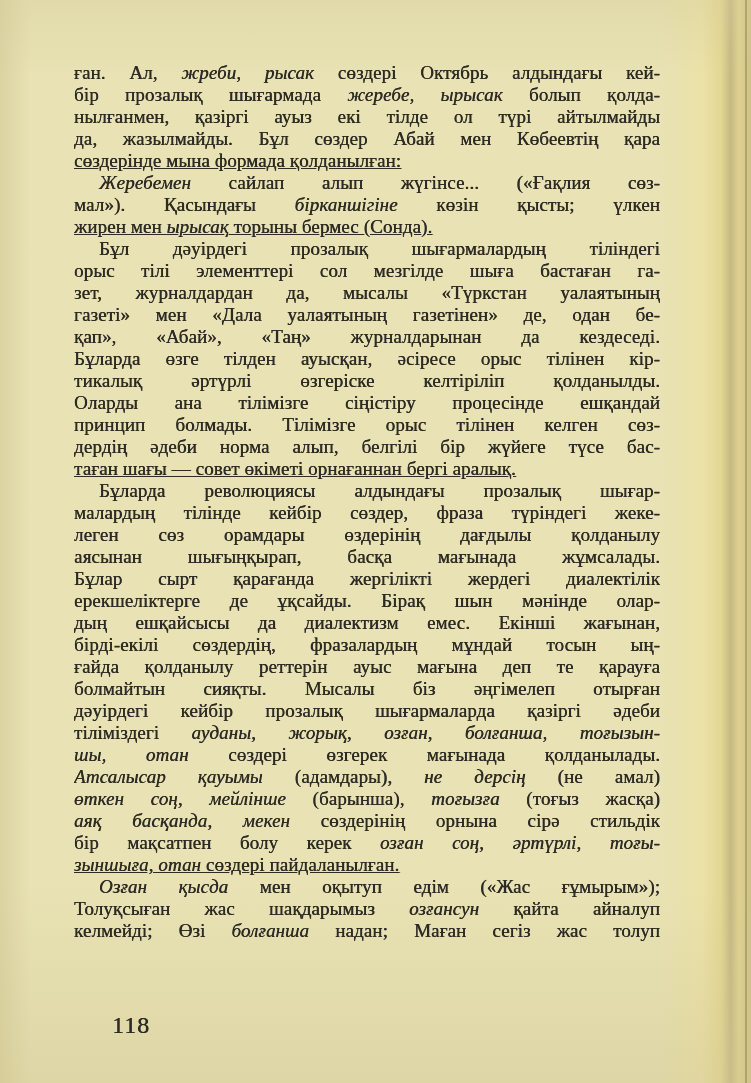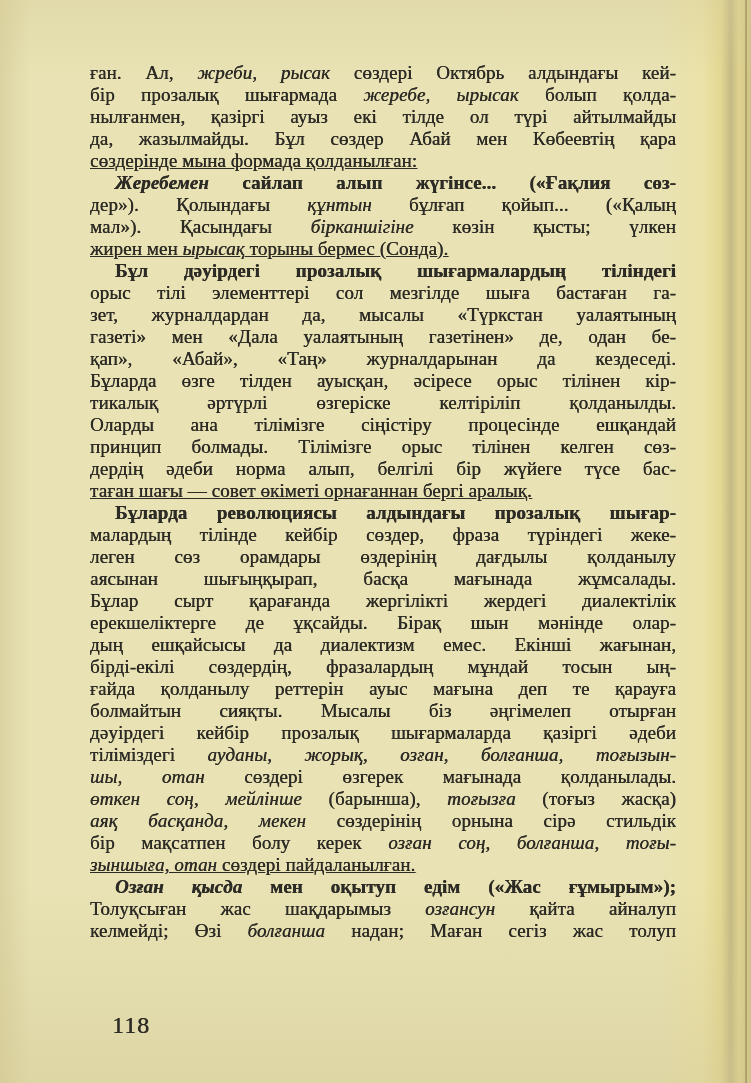--- a/index.html
+++ b/index.html
@@ -25,37 +25,37 @@
   .edge-line {
     position: absolute;
     top: 0;
     right: 4px;
     width: 2px;
     height: 100%;
     background: rgba(122,107,58,0.40);
   }
   .text-column {
     position: absolute;
-    left: 90px;
+    left: 74px;
     top: 62px;
     width: 586px;
     font-size: 19px;
     text-shadow: 0.35px 0 0 currentColor;
     letter-spacing: 0.1px;
   }
   .para { margin: 0; }
   .line {
     height: 22px;
     line-height: 22px;
     overflow: hidden;
     text-align: justify;
     text-align-last: justify;
     white-space: normal;
   }
-  .line.first { padding-left: 25px; font-weight: bold; }
+  .line.first { padding-left: 25px; }
   .line.short { text-align-last: left; text-decoration: underline; }
   .it { font-style: italic; }
   .page-number {
     position: absolute;
     left: 112px;
     top: 1012px;
     font-size: 24px;
     letter-spacing: 1px;
     text-shadow: 0.3px 0 0 currentColor;
   }
@@ -67,21 +67,20 @@
   <div class="text-column">
       <div class="para">
         <div class="line"><span>ған. Ал, </span><span class="it">жреби, рысак</span><span> сөздері Октябрь алдындағы кей-</span></div>
         <div class="line"><span>бір прозалық шығармада </span><span class="it">жеребе, ырысак</span><span> болып қолда-</span></div>
         <div class="line"><span>нылғанмен, қазіргі ауыз екі тілде ол түрі айтылмайды</span></div>
         <div class="line"><span>да, жазылмайды. Бұл сөздер Абай мен Көбеевтің қара</span></div>
         <div class="line short"><span>сөздерінде мына формада қолданылған:</span></div>
       </div>
       <div class="para">
         <div class="line first"><span class="it">Жеребемен</span><span> сайлап алып жүгінсе... («Ғақлия сөз-</span></div>
-        <div class="line"><span>дер»). Қолындағы </span><span class="it">құнтын</span><span> бұлғап қойып... («Қалың</span></div>
         <div class="line"><span>мал»). Қасындағы </span><span class="it">бірканшігіне</span><span> көзін қысты; үлкен</span></div>
         <div class="line short"><span>жирен мен </span><span class="it">ырысақ</span><span> торыны бермес (Сонда).</span></div>
       </div>
       <div class="para">
         <div class="line first"><span>Бұл дәуірдегі прозалық шығармалардың тіліндегі</span></div>
         <div class="line"><span>орыс тілі элементтері сол мезгілде шыға бастаған га-</span></div>
         <div class="line"><span>зет, журналдардан да, мысалы «Түркстан уалаятының</span></div>
         <div class="line"><span>газеті» мен «Дала уалаятының газетінен» де, одан бе-</span></div>
         <div class="line"><span>қап», «Абай», «Таң» журналдарынан да кездеседі.</span></div>
         <div class="line"><span>Бұларда өзге тілден ауысқан, әсіресе орыс тілінен кір-</span></div>
@@ -98,23 +97,24 @@
         <div class="line"><span>аясынан шығыңқырап, басқа мағынада жұмсалады.</span></div>
         <div class="line"><span>Бұлар сырт қарағанда жергілікті жердегі диалектілік</span></div>
         <div class="line"><span>ерекшеліктерге де ұқсайды. Бірақ шын мәнінде олар-</span></div>
         <div class="line"><span>дың ешқайсысы да диалектизм емес. Екінші жағынан,</span></div>
         <div class="line"><span>бірді-екілі сөздердің, фразалардың мұндай тосын ың-</span></div>
         <div class="line"><span>ғайда қолданылу реттерін ауыс мағына деп те қарауға</span></div>
         <div class="line"><span>болмайтын сияқты. Мысалы біз әңгімелеп отырған</span></div>
         <div class="line"><span>дәуірдегі кейбір прозалық шығармаларда қазіргі әдеби</span></div>
         <div class="line"><span>тіліміздегі </span><span class="it">ауданы, жорық, озған, болғанша, тоғызын-</span></div>
         <div class="line"><span class="it">шы, отан</span><span> сөздері өзгерек мағынада қолданылады.</span></div>
+        <div class="line"><span class="it">Атсалысар қауымы</span><span> (адамдары), </span><span class="it">не дерсің</span><span> (не амал)</span></div>
         <div class="line"><span class="it">өткен соң, мейлінше</span><span> (барынша), </span><span class="it">тоғызға</span><span> (тоғыз жасқа)</span></div>
         <div class="line"><span class="it">аяқ басқанда, мекен</span><span> сөздерінің орнына сірә стильдік</span></div>
-        <div class="line"><span>бір мақсатпен болу керек </span><span class="it">озған соң, болғанша, тоғы-</span></div>
+        <div class="line"><span>бір мақсатпен болу керек </span><span class="it">озған соң, әртүрлі, тоғы-</span></div>
         <div class="line short"><span class="it">зыншыға, отан</span><span> сөздері пайдаланылған.</span></div>
       </div>
       <div class="para">
         <div class="line first"><span class="it">Озған қысда</span><span> мен оқытуп едім («Жас ғұмырым»);</span></div>
         <div class="line"><span>Толуқсыған жас шақдарымыз </span><span class="it">озғансун</span><span> қайта айналуп</span></div>
         <div class="line"><span>келмейді; Өзі </span><span class="it">болғанша</span><span> надан; Маған сегіз жас толуп</span></div>
       </div>
     </div>
   <div class="page-number">118</div>
   <div class="edge-line"></div>

